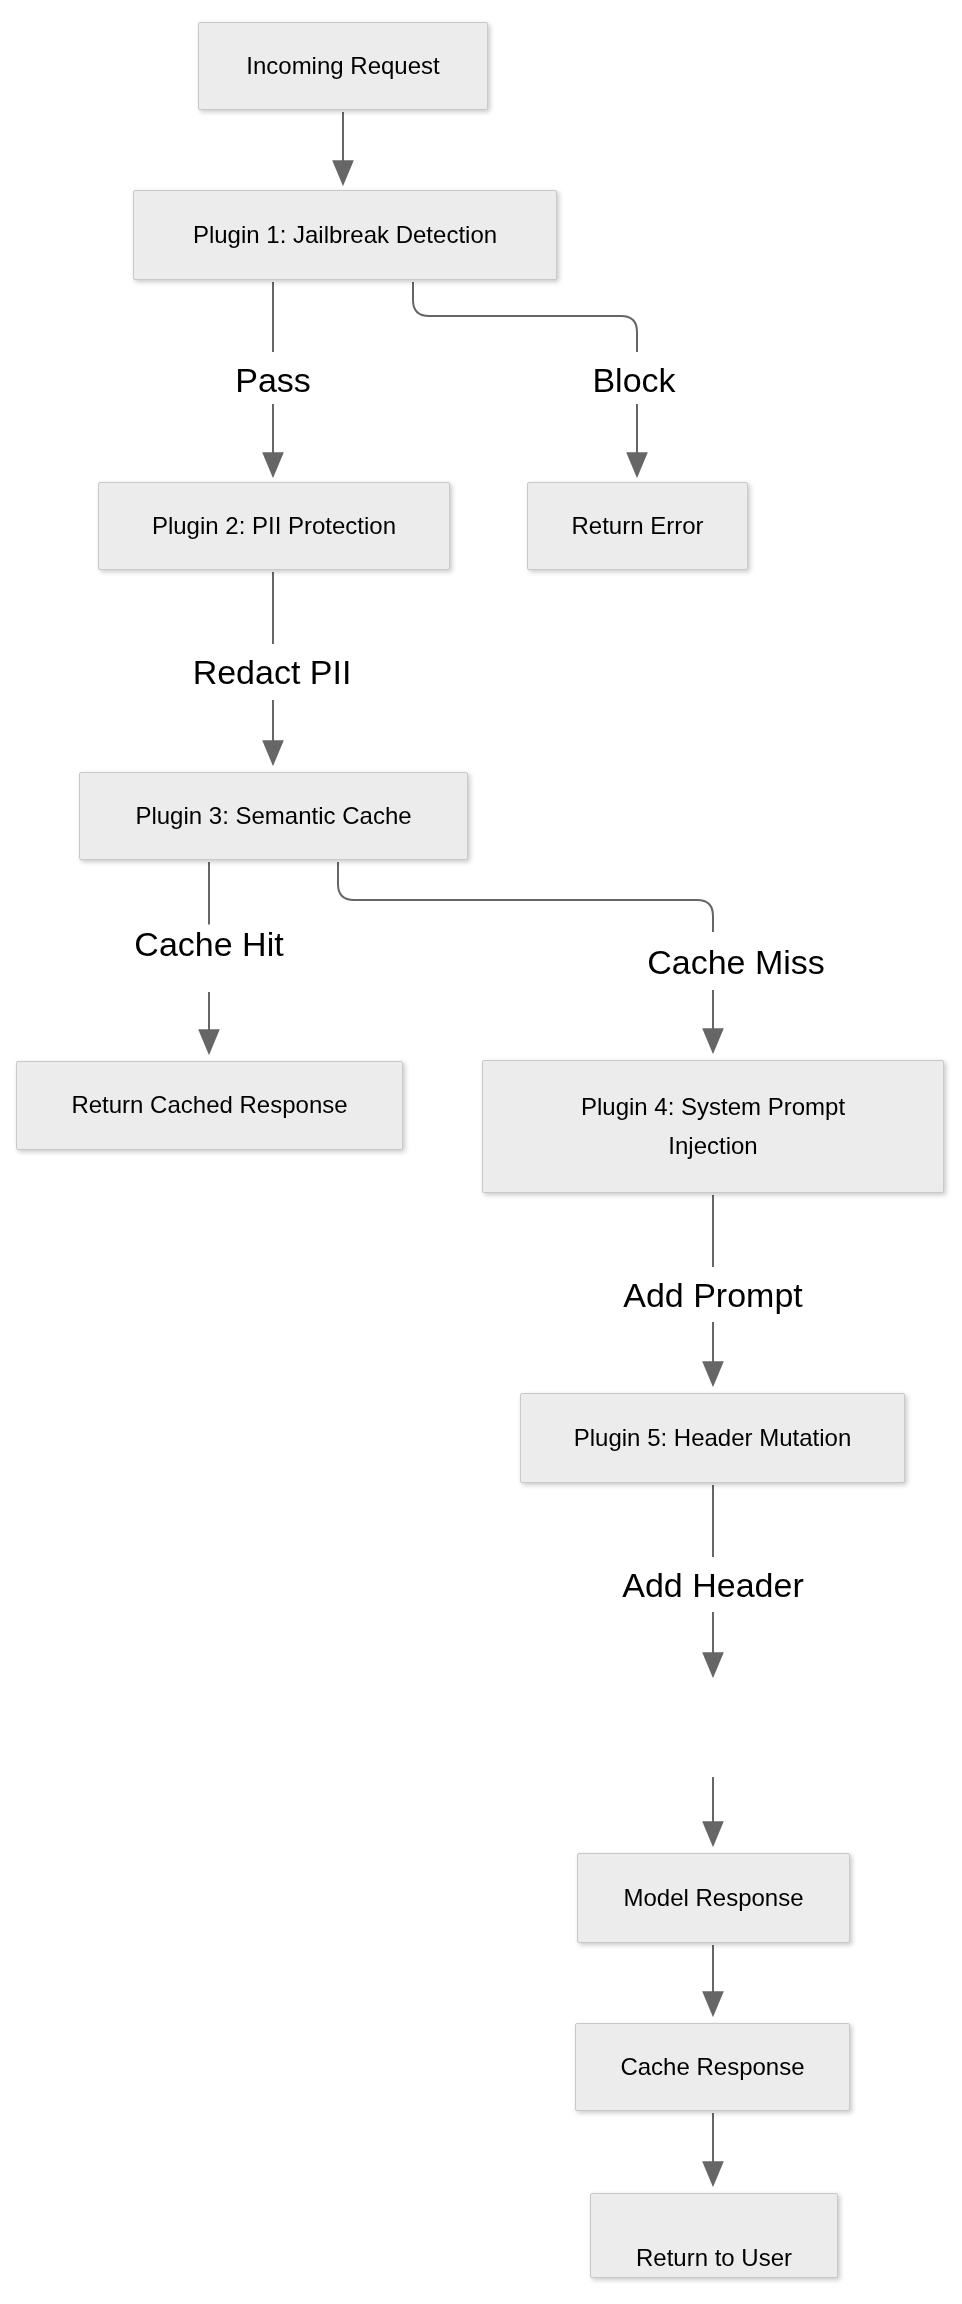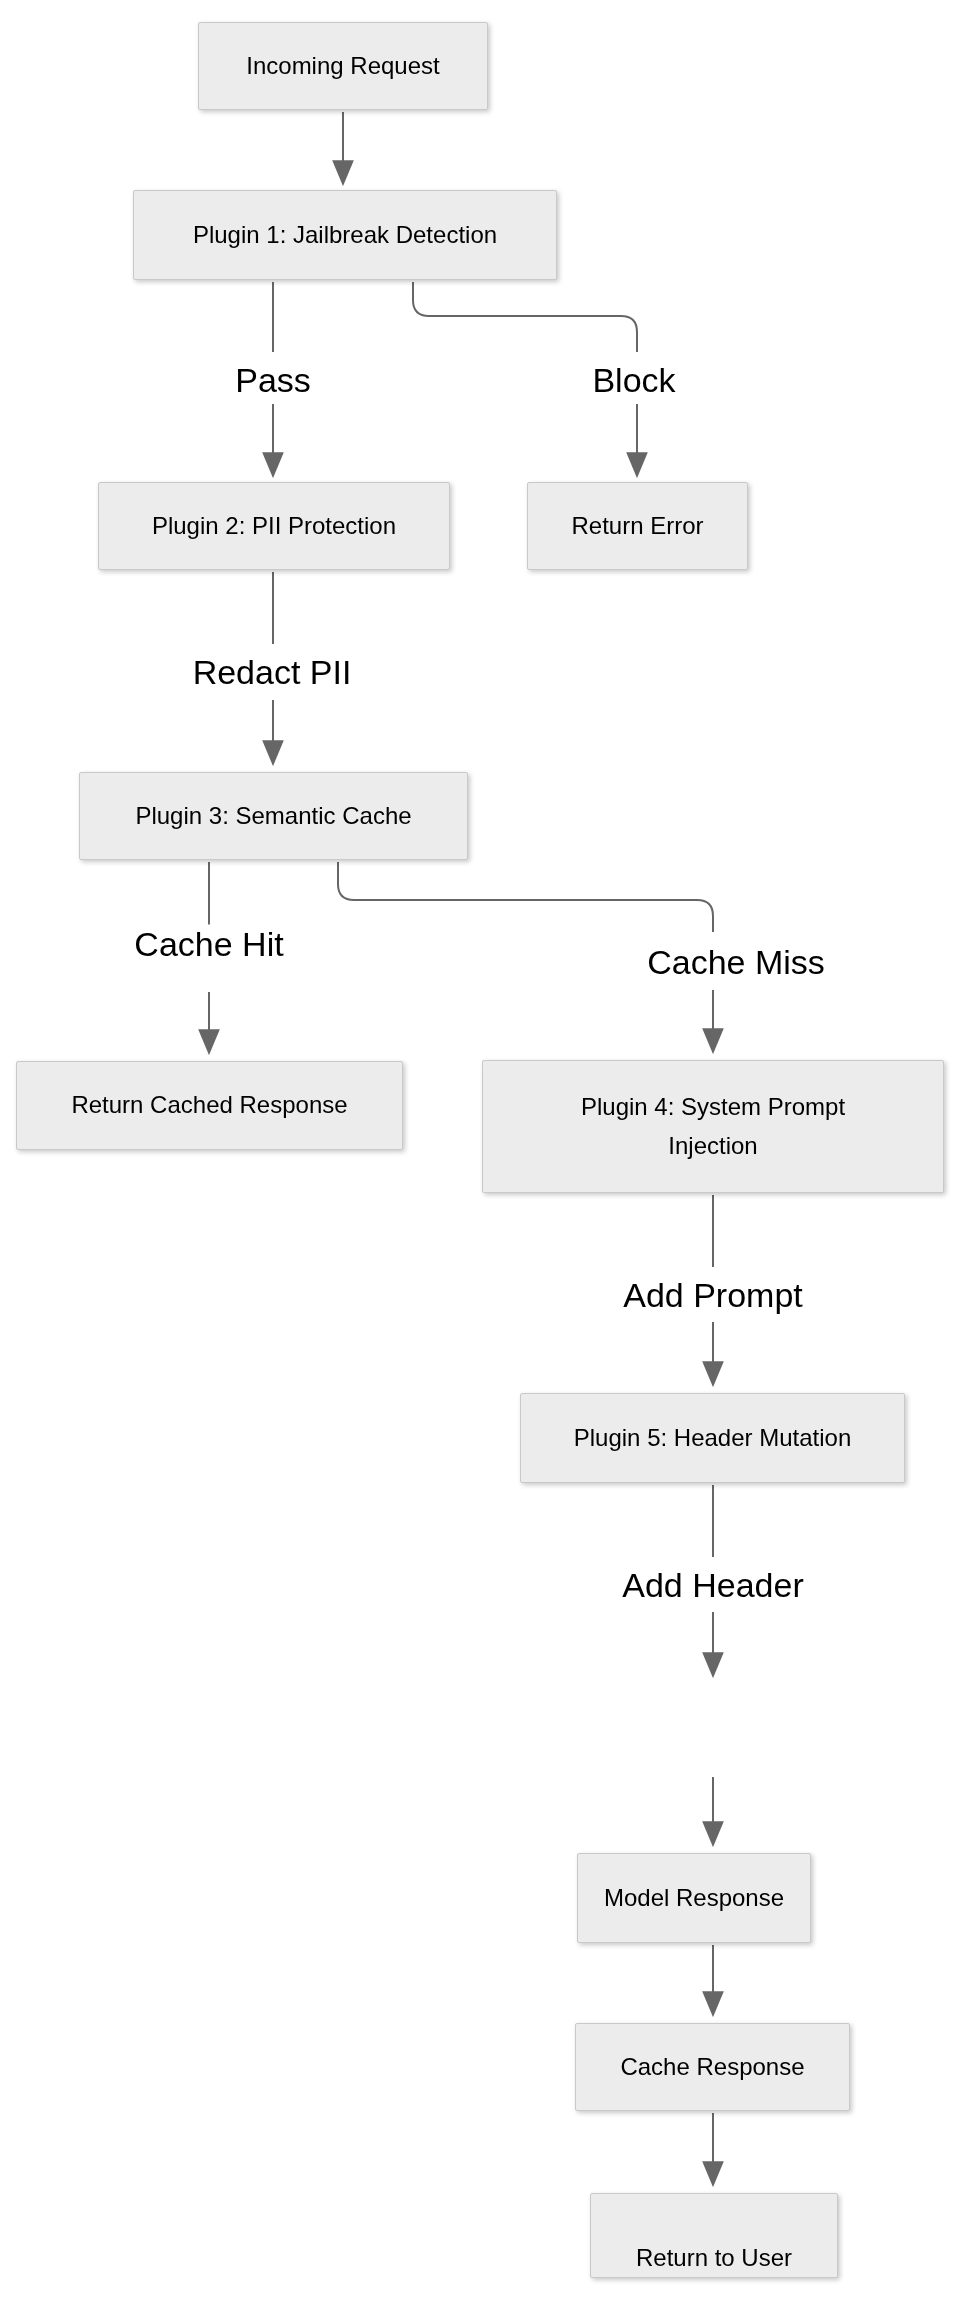--- a/index.html
+++ b/index.html
@@ -104,21 +104,21 @@
 
   <div class="node" style="left:482px; top:1060px; width:462px; height:133px;">
     <span class="lbl" style="max-width:310px;">Plugin 4: System Prompt Injection</span>
   </div>
 
   <div class="node" style="left:520px; top:1393px; width:385px; height:90px;">
     <span class="lbl">Plugin 5: Header Mutation</span>
   </div>
 
 
-  <div class="node" style="left:577px; top:1853px; width:234px; height:90px;">
+  <div class="node" style="left:577px; top:1853px; width:273px; height:90px;">
     <span class="lbl">Model Response</span>
   </div>
 
   <div class="node" style="left:575px; top:2023px; width:275px; height:88px;">
     <span class="lbl">Cache Response</span>
   </div>
 
   <div class="node" style="left:590px; top:2193px; width:248px; height:85px;align-items:flex-end;">
     <span class="lbl">Return to User</span>
   </div>

